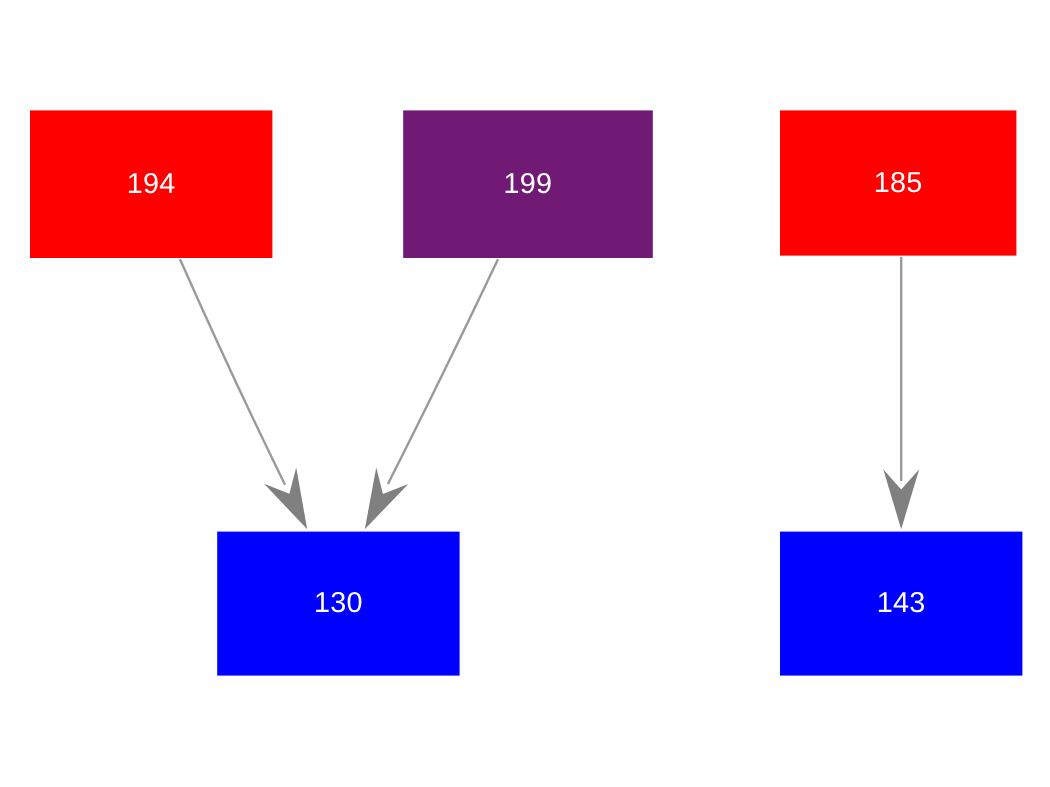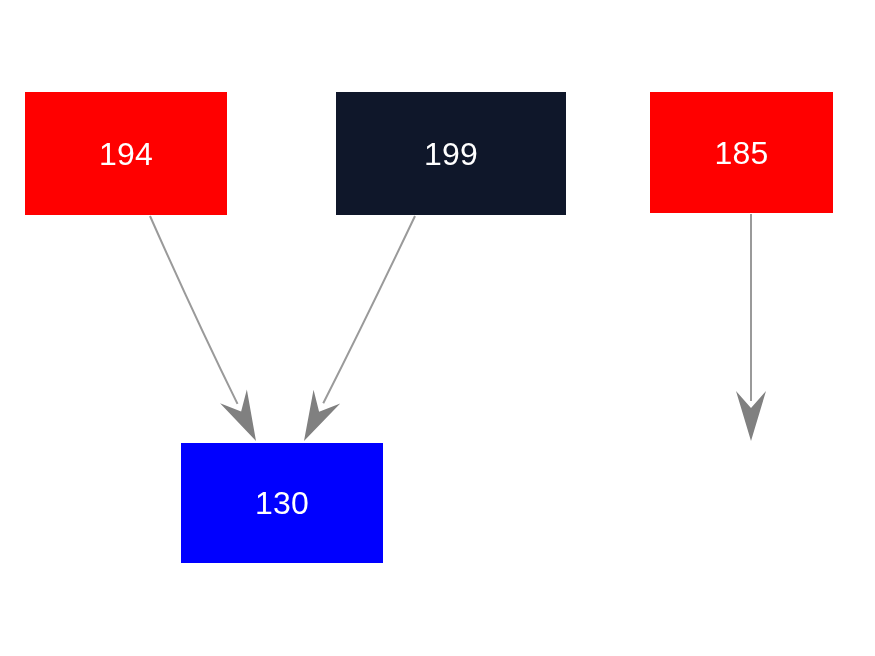--- a/index.html
+++ b/index.html
@@ -29,21 +29,21 @@
     pointer-events: none;
   }
   .node {
     position: absolute;
     box-sizing: border-box;
     display: flex;
     align-items: center;
     justify-content: center;
     color: #ffffff;
     font-family: "Liberation Sans", sans-serif;
-    font-size: 32px;
+    font-size: 24px;
     font-weight: 400;
     line-height: 1;
     letter-spacing: 0.2px;
     -webkit-font-smoothing: antialiased;
   }
   .node-label {
     display: block;
     transform: translateY(0px);
   }
   .node-source { background: #ff0000; }
@@ -66,26 +66,29 @@
       <g>
         <path d="M 751 214 Q 751 309.12 751 400.878" fill="none" stroke="#9a9a9a" stroke-width="2"></path>
         <path d="M 0 0 L -15 -50 L 0 -33 L 15 -50 Z" fill="#808080" transform="translate(751,441) rotate(0)"></path>
       </g>
     </svg>
 
   <div class="node node-source" id="node-n194" style="left: 25px; top: 92px; width: 202px; height: 123px; background: rgb(255, 0, 0);">
     <span class="node-label">194</span>
   </div>
 
-  <div class="node node-source" id="node-n199" style="left: 336px; top: 92px; width: 230px; height: 123px; background: #0f172a;">
+  <div class="node node-source" id="node-n199" style="left: 336px; top: 92px; width: 208px; height: 123px; background: #701a75;">
     <span class="node-label">199</span>
   </div>
 
-  <div class="node node-source" id="node-n185" style="left: 650px; top: 92px; width: 183px; height: 121px; background: rgb(255, 0, 0); justify-content: center;">
+  <div class="node node-source" id="node-n185" style="left: 650px; top: 92px; width: 197px; height: 121px; background: rgb(255, 0, 0); justify-content: center;">
     <span class="node-label">185</span>
   </div>
 
   <div class="node node-target" id="node-n130" style="left: 181px; top: 443px; width: 202px; height: 120px; background: rgb(0, 0, 255); text-align: right;">
     <span class="node-label">130</span>
   </div>
 
+  <div class="node node-target" id="node-n143" style="left: 650px; top: 443px; width: 202px; height: 120px; background: rgb(0, 0, 255);">
+    <span class="node-label">143</span>
+  </div>
 
 </div>
 
 </body></html>

